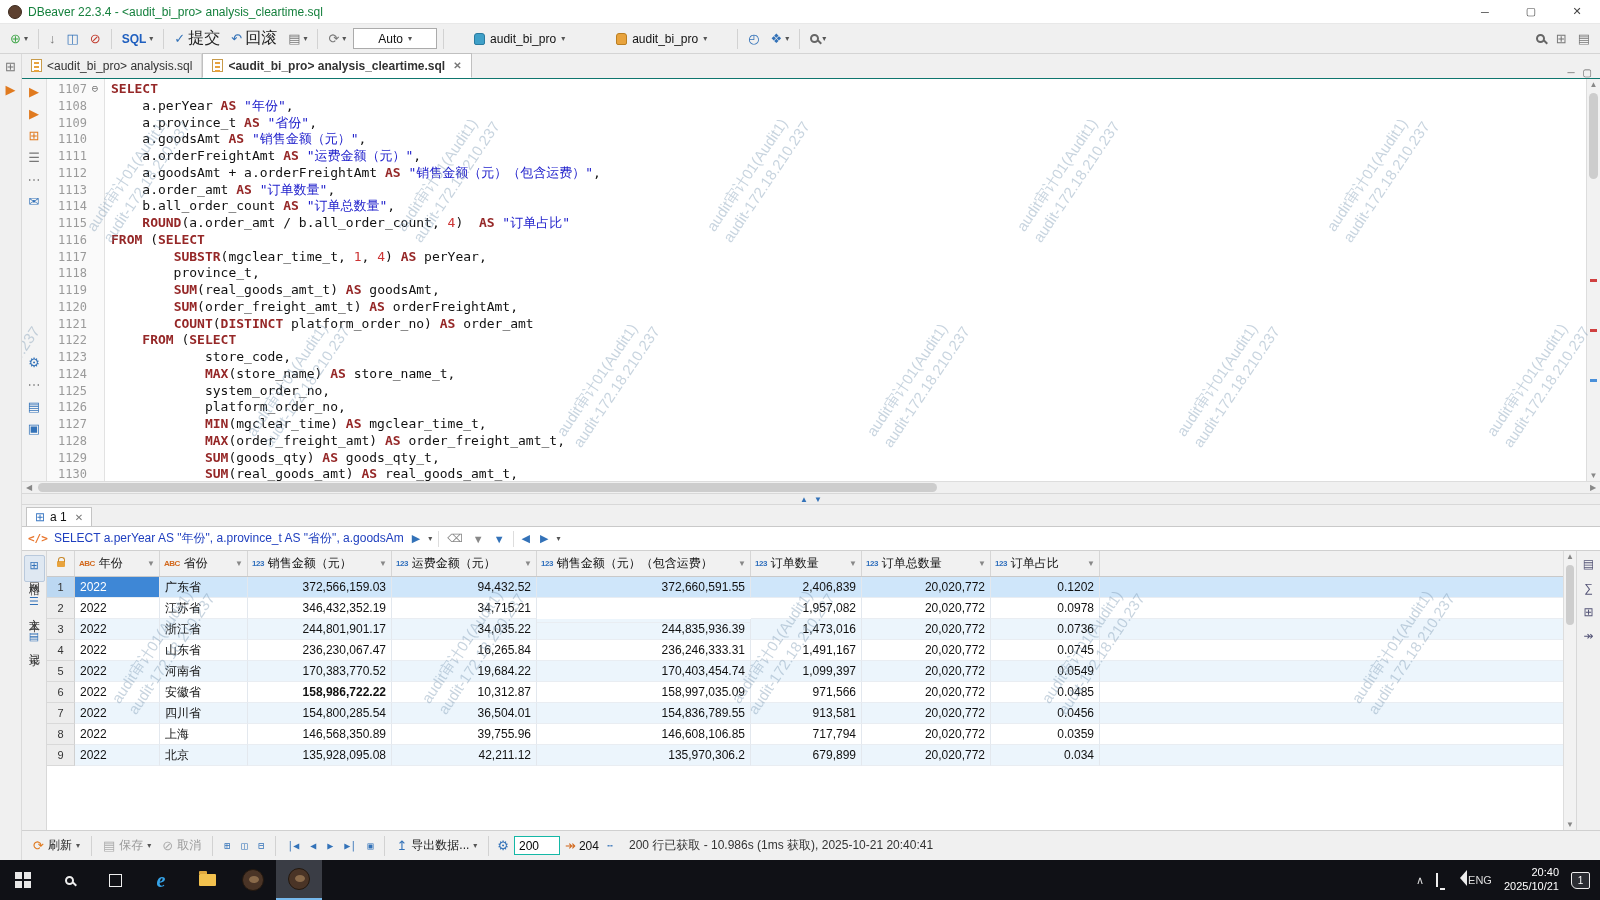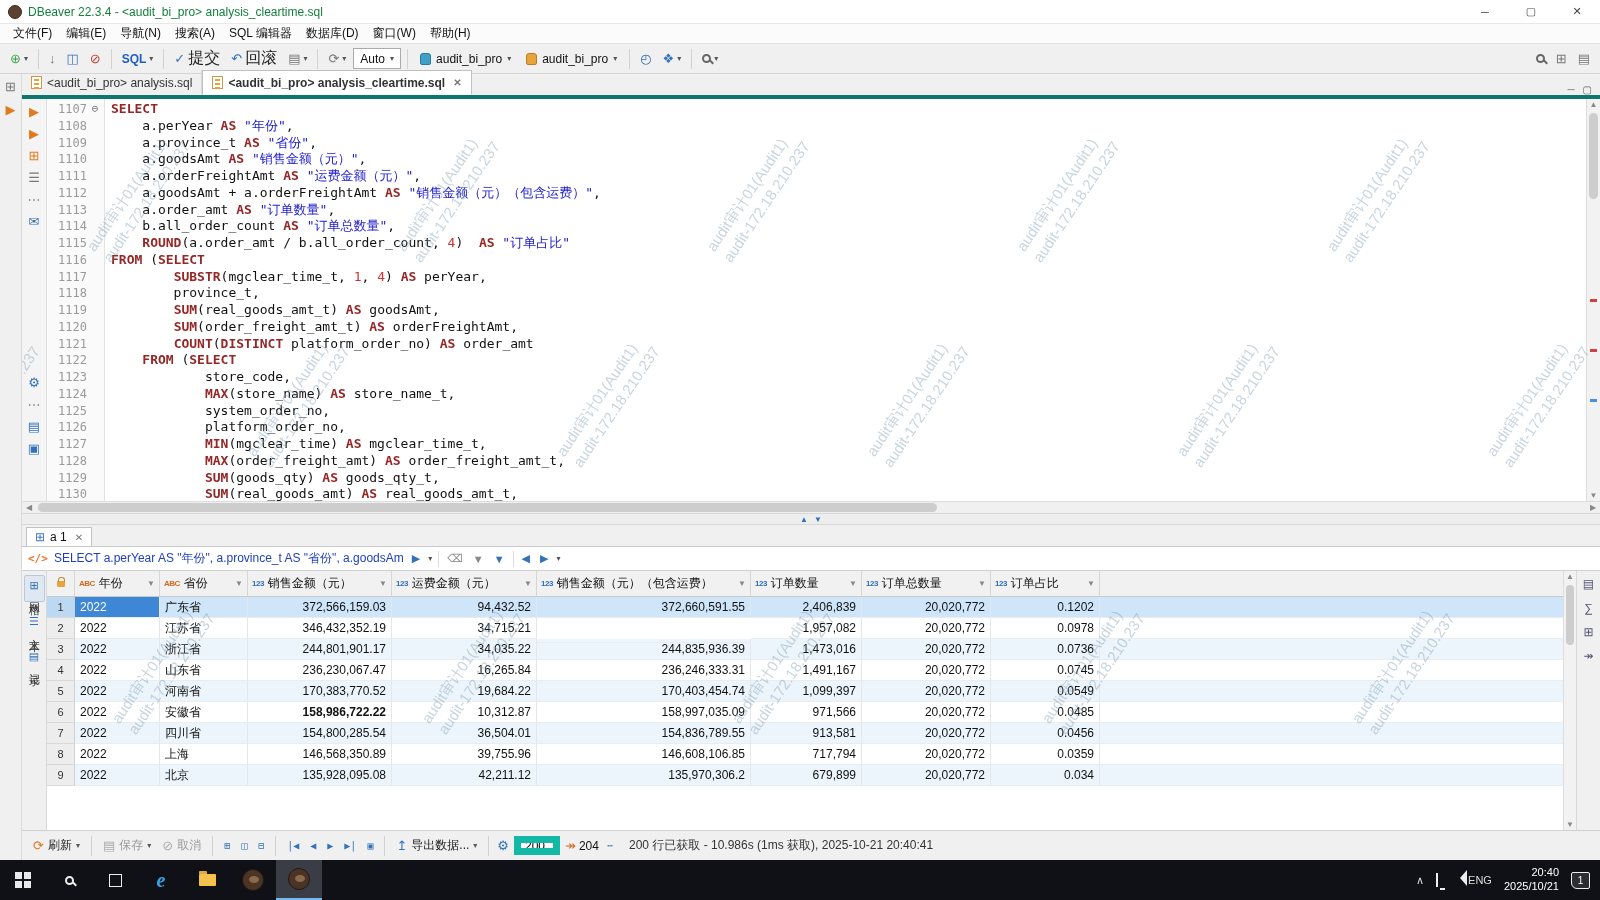--- a/index.html
+++ b/index.html
@@ -19,36 +19,36 @@
   
   .toolbar{height:30px;background:#f0f0f0;border-bottom:1px solid #d4d4d4;display:flex;align-items:center;padding:0 6px;gap:3px}
   .tbtn{display:flex;align-items:center;gap:3px;padding:2px 4px;border-radius:2px}
   .tsep{width:1px;height:20px;background:#d2d2d2;margin:0 3px}
   .tspacer{flex:1}
   .ic{font-size:13px;line-height:1}
   .ic.g{color:#3fa648}.ic.gray{color:#777}.ic.blue{color:#3372b8}.ic.red{color:#c0392b}.ic.orange{color:#e07a1f}
   .caret{font-size:8px;color:#555}
   .sqltext{color:#1f5fbf;font-weight:bold;font-size:12px}
   .tlabel{font-size:16px;color:#222}
-  .combo{display:flex;align-items:center;gap:5px;background:#fff;border:1px solid #ababab;padding:2px 6px;height:21px}
+  .combo{display:flex;align-items:center;gap:5px;background:#fff;border:1px solid #ababab;padding:2px 24px;height:21px}
   .combo.plain{background:transparent;border:none}
   .dbic{width:11px;height:12px;border-radius:3px 3px 2px 2px;display:inline-block}
   .dbic.teal{background:#3fa0c8;border:1px solid #2a7ba0}
   .dbic.gold{background:#e8a33d;border:1px solid #bb7f22}
   .lens{width:9px;height:9px;border:2px solid #666;border-radius:50%;display:inline-block;position:relative}
   .lens::after{content:"";position:absolute;width:5px;height:2px;background:#666;transform:rotate(45deg);right:-5px;bottom:-2px}
   .lens.white{border-color:#eee}.lens.white::after{background:#eee}
 
   
   .main{flex:1;display:flex;min-height:0}
   .ministrip{width:22px;background:#f0f0f0;border-right:1px solid #dadada;display:flex;flex-direction:column;align-items:center;padding-top:6px;gap:10px}
   .workcol{flex:1;display:flex;flex-direction:column;min-width:0}
 
   
-  .tabrow{height:25px;background:#f0f0f0;display:flex;align-items:flex-end;border-bottom:4px solid #0f766e}
+  .tabrow{height:25px;background:#f0f0f0;display:flex;align-items:flex-end;border-bottom:1px solid #0f766e}
   .etab{display:flex;align-items:center;gap:5px;padding:3px 9px;height:25px;font-size:12px;color:#333;border-right:1px solid #d8d8d8}
   .etab.active{background:#fff;border:1px solid #c0c0c0;border-bottom:1px solid #fff;font-weight:bold}
   .ficon{width:11px;height:13px;background:#fff;border:1px solid #c89b4a;position:relative;flex:0 0 auto}
   .ficon::after{content:"";position:absolute;left:2px;right:2px;top:2px;height:2px;background:#e8a33d;box-shadow:0 4px 0 #e8a33d,0 8px 0 #e8a33d}
   .etclose{color:#777;font-size:10px;margin-left:3px}
   .tabrow-ctrls{margin-left:auto;display:flex;gap:8px;padding:0 8px;color:#666;font-size:10px}
 
   
   .editor-zone{height:402px;display:flex;position:relative;background:#fff}
   .edtools{width:25px;background:#f4f4f4;border-right:1px solid #e0e0e0;display:flex;flex-direction:column;align-items:center;padding-top:6px;gap:9px}
@@ -127,21 +127,21 @@
   .rvscroll{width:13px;background:#f2f2f2;border-left:1px solid #ddd;position:relative}
   .rvscroll .thumb{position:absolute;top:14px;left:2px;right:2px;height:60px;background:#cdcdcd;border-radius:5px}
   .rpanel{width:24px;background:#f0f0f0;border-left:1px solid #d8d8d8;display:flex;flex-direction:column;align-items:center;padding-top:6px;gap:10px;color:#557;font-size:12px}
 
   
   .rtoolbar{height:30px;background:#f0f0f0;border-top:1px solid #d0d0d0;display:flex;align-items:center;padding:0 8px;gap:5px}
   .rtbtn{display:flex;align-items:center;gap:4px;padding:2px 3px;font-size:12px;color:#222}
   .rtbtn.disabled{color:#9a9a9a}
   .rtbtn.disabled .ic{color:#aaa}
   .navic{color:#3372b8;font-size:10px;padding:0 3px;font-family:"DejaVu Sans Mono",monospace}
-  .fetchbox{width:46px;height:19px;border:7px solid #14b8a6;font-size:12px;padding:1px 4px;font-family:"Liberation Sans",sans-serif}
+  .fetchbox{width:46px;height:19px;border:1px solid #14b8a6;font-size:12px;padding:1px 4px;font-family:"Liberation Sans",sans-serif}
   .rowcount{display:flex;align-items:center;gap:3px;font-size:12px}
   .rowcount .ic{color:#d2691e}
   .rstatus{margin-left:8px;color:#333;font-size:12px;white-space:nowrap}
 
   
   .statusbar{height:28px;background:#f0f0f0;border-top:1px solid #cfcfcf;display:flex;align-items:center;padding-left:708px;color:#333}
   .sseg{display:flex;align-items:center;justify-content:center;height:100%;font-size:12px;padding:0 4px}
   .sseg.w42{width:42px}.sseg.w28{width:28px}.sseg.w48{width:48px}.sseg.w140{width:140px}.sseg.w150{width:150px}.sseg.w120{width:120px}
   .ssep{width:1px;height:18px;background:#d5d5d5}
 
@@ -175,30 +175,20 @@
   <div class="titlebar">
     <span class="applogo"></span>
     <span class="apptitle">DBeaver 22.3.4 - &lt;audit_bi_pro&gt; analysis_cleartime.sql</span>
     <span class="wctr">
       <span class="wbtn">─</span>
       <span class="wbtn">▢</span>
       <span class="wbtn">✕</span>
     </span>
   </div>
 
-  <div class="menubar">
-      <span class="menu-item">文件(F)</span>
-      <span class="menu-item">编辑(E)</span>
-      <span class="menu-item">导航(N)</span>
-      <span class="menu-item">搜索(A)</span>
-      <span class="menu-item">SQL 编辑器</span>
-      <span class="menu-item">数据库(D)</span>
-      <span class="menu-item">窗口(W)</span>
-      <span class="menu-item">帮助(H)</span>
-    </div>
 
   <div class="toolbar">
     <span class="tbtn">
       <span class="ic g">⊕</span>
       <span class="caret">▾</span>
     </span>
     <span class="tsep"></span>
     <span class="tbtn">
         <span class="ic gray">↓</span>
       </span>

